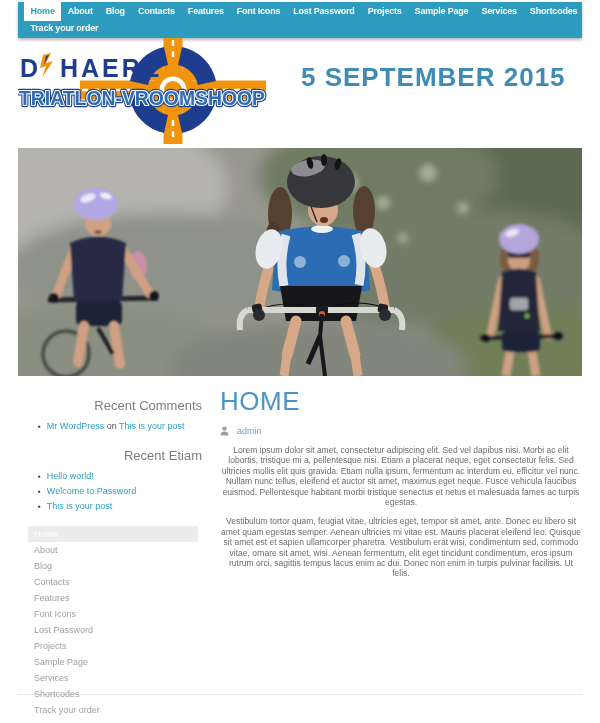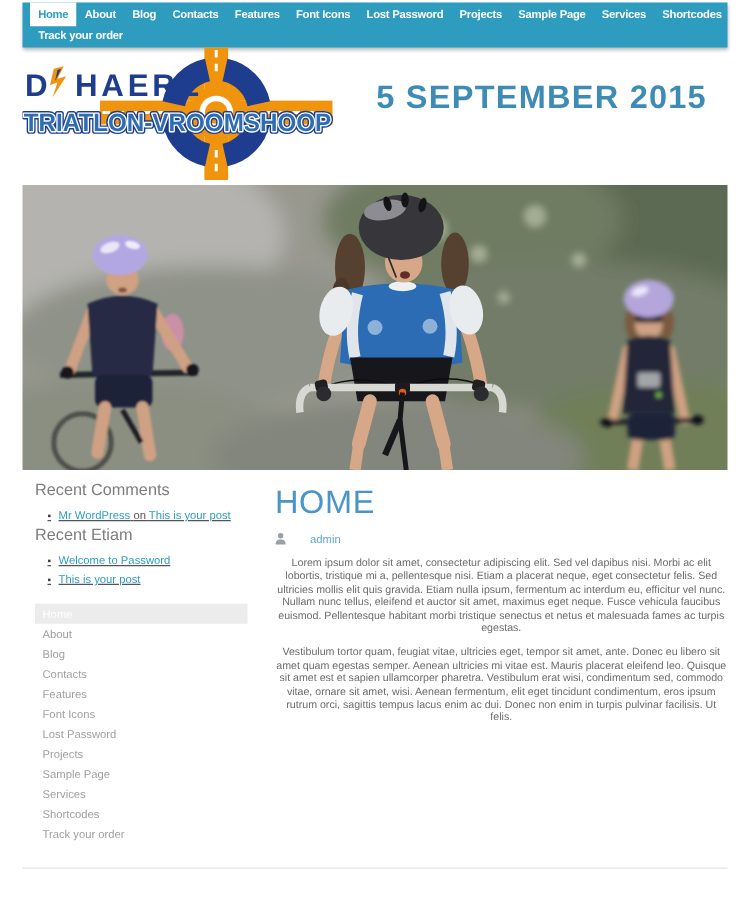--- a/index.html
+++ b/index.html
@@ -23,33 +23,33 @@
   .logo { width:250px; height:106px; display:block; cursor:pointer; }
   .date { margin-left:33px; margin-top:24px; font-size:26px; font-weight:bold;
     color:#3e8bb4; letter-spacing:1px; white-space:nowrap; }
 
   
   .hero { width:564px; height:228px; display:block; }
 
   
   .content { display:flex; margin-top:8px; height:304px; }
   .sidebar { width:202px; padding-left:10px; padding-right:18px; flex:none; }
-  .widget-title { font-size:13px; color:#7d7d7d; font-weight:normal; margin:0 0 6px 0; }
+  .widget-title { font-size:13px; color:#7d7d7d; font-weight:normal; margin:14px 0 6px 0;text-align:right; }
   .w-list { list-style:none; margin-left:10px; }
-  .w-list li { font-size:9px; line-height:15px; color:#555;text-decoration:underline; }
+  .w-list li { font-size:9px; line-height:15px; color:#555; }
   .w-list li::before { content:"▪"; color:#3a3a3a; font-size:8px; margin-right:6px; }
   .lnk { color:#2d9cbe; text-decoration:none; cursor:pointer; }
   .menu { margin-top:12px; }
   .menu-item { font-size:9px; color:#9f9f9f; padding:3px 0 3px 6px; line-height:10px;
     cursor:pointer; width:170px; }
   .menu-item.active { background:#ececec; color:#fff; }
 
   .main { flex:1; margin-left:0; padding-top:2px; }
   .page-title { font-size:26px; font-weight:normal; color:#4a94c6; letter-spacing:.5px; }
-  .meta { display:flex; align-items:center; gap:19px; margin-top:9px; }
+  .meta { display:flex; align-items:center; gap:8px; margin-top:9px; }
   .meta .author { font-size:9px; color:#5fa8c9; cursor:pointer; }
   .main p { font-size:8.5px; line-height:10.4px; color:#6b6b6b; margin-top:9px;
     text-align:center; }
 
   .divider { border:none; border-top:1px solid #e4e4e4; margin-top:6px; }
 </style>
 </head>
 <body>
 
 <div class="page">
@@ -244,20 +244,21 @@
     <div class="content">
 
       <aside class="sidebar">
         <h3 class="widget-title">Recent Comments</h3>
         <ul class="w-list">
           <li><span class="lnk">Mr WordPress</span> <span>on</span> <span class="lnk">This is your post</span></li>
         </ul>
 
         <h3 class="widget-title">Recent Etiam</h3>
         <ul class="w-list">
+          <li><span class="lnk">Hello world!</span></li>
           <li><span class="lnk">Welcome to Password</span></li>
           <li><span class="lnk">This is your post</span></li>
         </ul>
 
         <div class="menu">
           <div class="menu-item active">Home</div>
           <div class="menu-item">About</div>
           <div class="menu-item">Blog</div>
           <div class="menu-item">Contacts</div>
           <div class="menu-item">Features</div>

